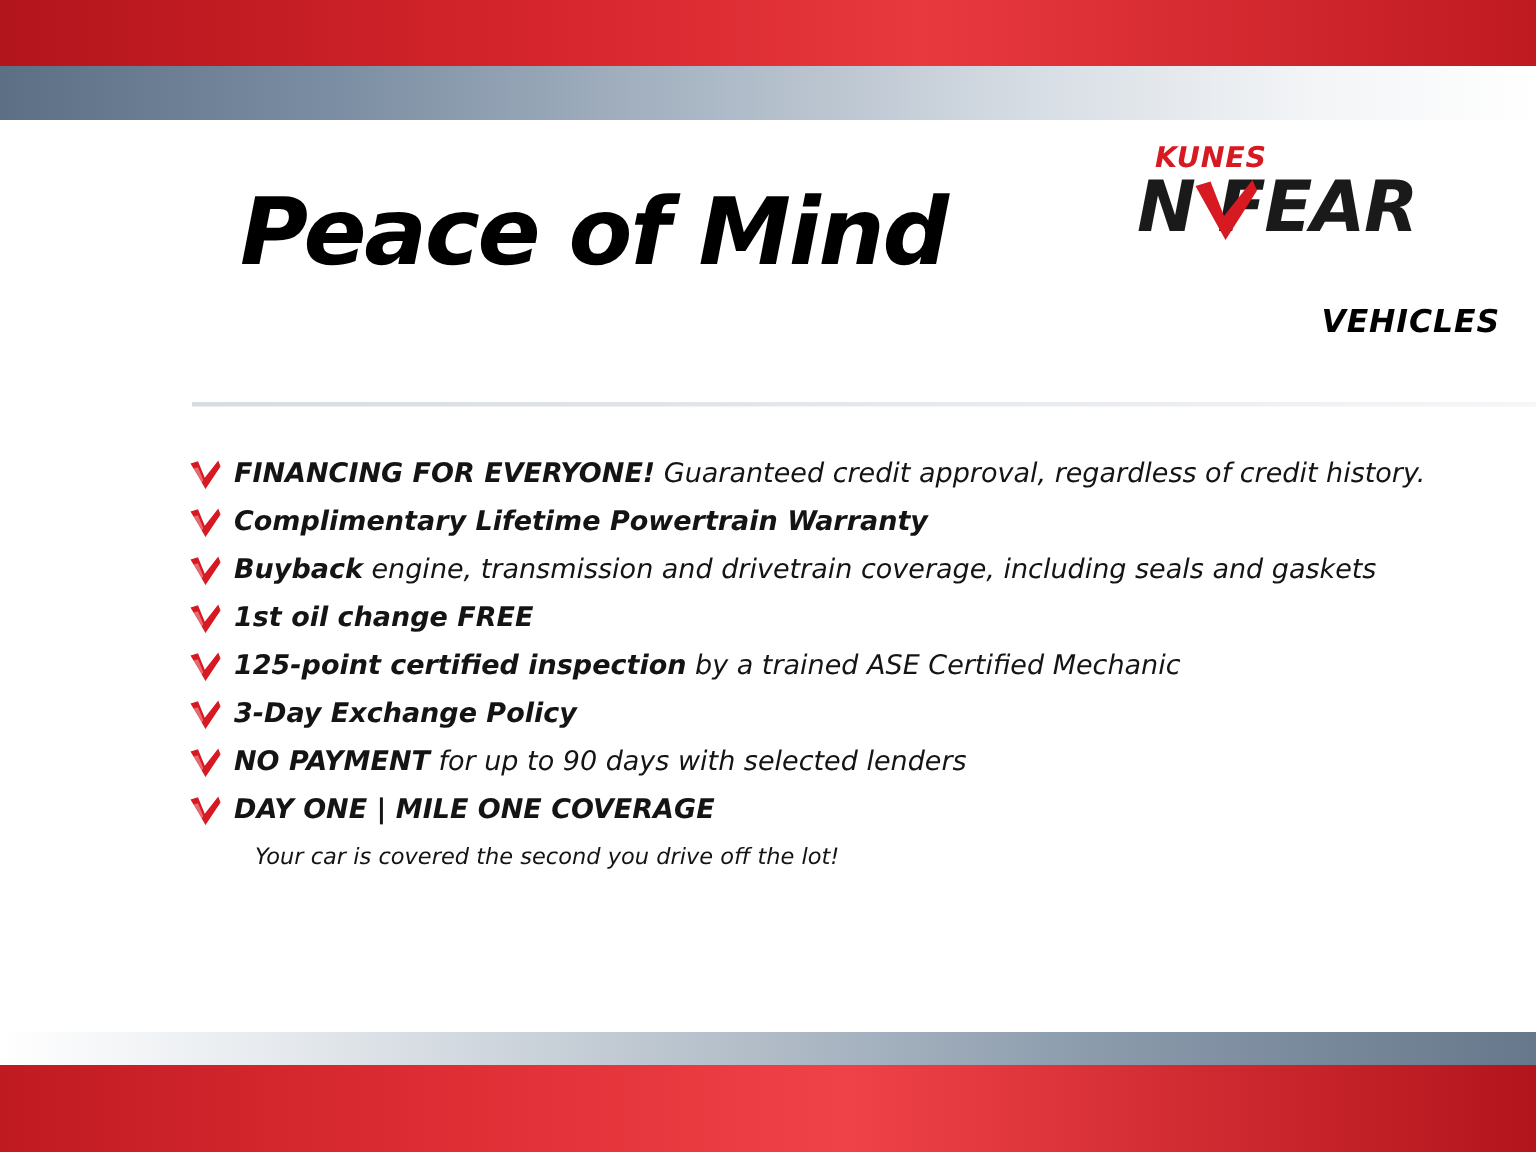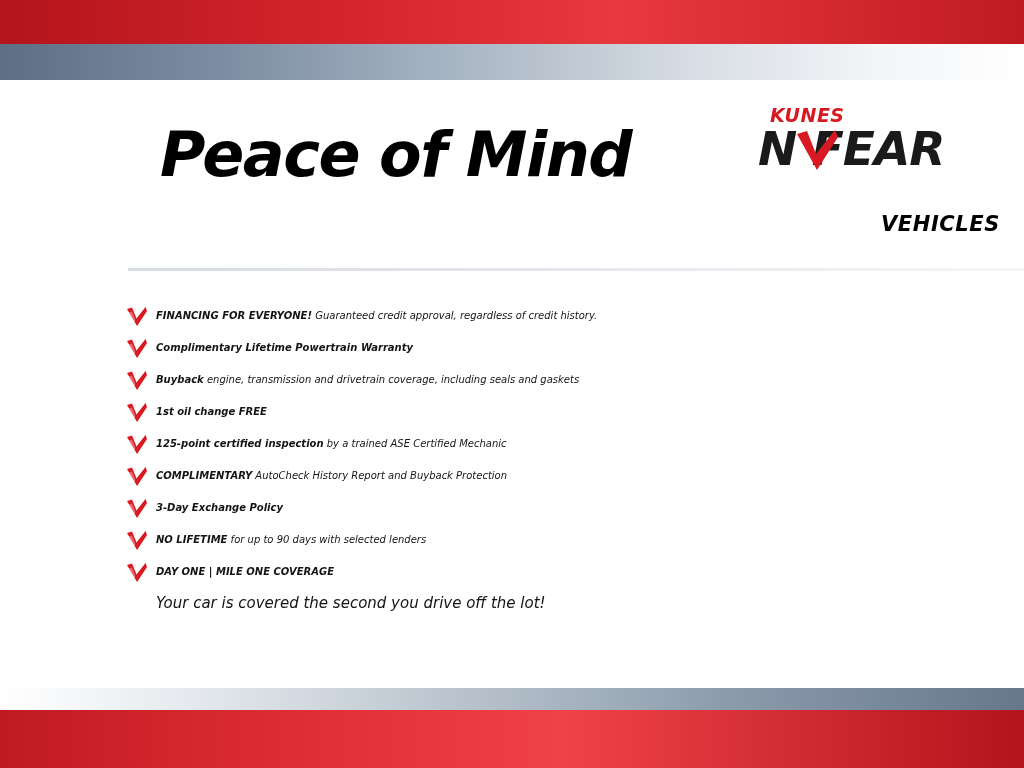--- a/index.html
+++ b/index.html
@@ -88,21 +88,21 @@
     top: 268px;
     width: 896px;
     height: 3px;
     background: linear-gradient(90deg, #d7dce2 0%, #e7eaee 60%, #f5f6f8 100%);
   }
 
   
   .logo {
     position: absolute;
     right: 18px;
-    top: 104px;
+    top: 94px;
     width: 248px;
     height: 142px;
   }
   .logo-kunes {
     position: absolute;
     left: 12px;
     top: 0;
     font-size: 19px;
     font-weight: bold;
     font-style: italic;
@@ -179,36 +179,36 @@
   }
   .benefit-check {
     flex: 0 0 22px;
     width: 22px;
     height: 21px;
     margin-top: 1px;
     margin-right: 8px;
   }
   .benefit-check svg { display: block; }
   .benefit-text {
-    font-size: 10px;
+    font-size: 18px;
     line-height: 21px;
     color: #141414;
     font-style: italic;
     font-family: "DejaVu Sans", sans-serif;
   }
   .benefit-text b {
     font-weight: bold;
   }
   .benefit-sub {
     font-size: 15px;
     line-height: 20px;
     color: #141414;
     font-style: italic;
     font-family: "DejaVu Sans", sans-serif;
-    margin-left: 30px;
+    margin-left: 44px;
     margin-top: 1px;
   }
 </style>
 </head>
 <body>
 
 <div class="page">
 
   <div class="top-red-bar"></div>
   <div class="top-grad-bar"></div>
@@ -288,43 +288,32 @@
         </div>
       </div>
       <div>
         <div class="benefit-row">
           <span class="benefit-check">
             <svg viewBox="0 0 22 21" width="22" height="21" aria-hidden="true">
               <path d="M1 3 L6 1.5 L10.5 12.5 L19.5 1 L21 5 L11 20 Z" fill="#d71921"></path>
               <path d="M2.5 6.5 L6 5.5 L9.5 14 L8 17 Z" fill="#ffffff" opacity="0.35"></path>
             </svg>
           </span>
-          <div class="benefit-text"><b>COMPLIMENTARY</b><span> AutoCheck History Report and Buyback Protection</span></div>
-        </div>
-      </div>
-      <div>
-        <div class="benefit-row">
-          <span class="benefit-check">
-            <svg viewBox="0 0 22 21" width="22" height="21" aria-hidden="true">
-              <path d="M1 3 L6 1.5 L10.5 12.5 L19.5 1 L21 5 L11 20 Z" fill="#d71921"></path>
-              <path d="M2.5 6.5 L6 5.5 L9.5 14 L8 17 Z" fill="#ffffff" opacity="0.35"></path>
-            </svg>
-          </span>
           <div class="benefit-text"><b>3-Day Exchange Policy</b><span></span></div>
         </div>
       </div>
       <div>
         <div class="benefit-row">
           <span class="benefit-check">
             <svg viewBox="0 0 22 21" width="22" height="21" aria-hidden="true">
               <path d="M1 3 L6 1.5 L10.5 12.5 L19.5 1 L21 5 L11 20 Z" fill="#d71921"></path>
               <path d="M2.5 6.5 L6 5.5 L9.5 14 L8 17 Z" fill="#ffffff" opacity="0.35"></path>
             </svg>
           </span>
-          <div class="benefit-text"><b>NO LIFETIME</b><span> for up to 90 days with selected lenders</span></div>
+          <div class="benefit-text"><b>NO PAYMENT</b><span> for up to 90 days with selected lenders</span></div>
         </div>
       </div>
       <div>
         <div class="benefit-row">
           <span class="benefit-check">
             <svg viewBox="0 0 22 21" width="22" height="21" aria-hidden="true">
               <path d="M1 3 L6 1.5 L10.5 12.5 L19.5 1 L21 5 L11 20 Z" fill="#d71921"></path>
               <path d="M2.5 6.5 L6 5.5 L9.5 14 L8 17 Z" fill="#ffffff" opacity="0.35"></path>
             </svg>
           </span>

